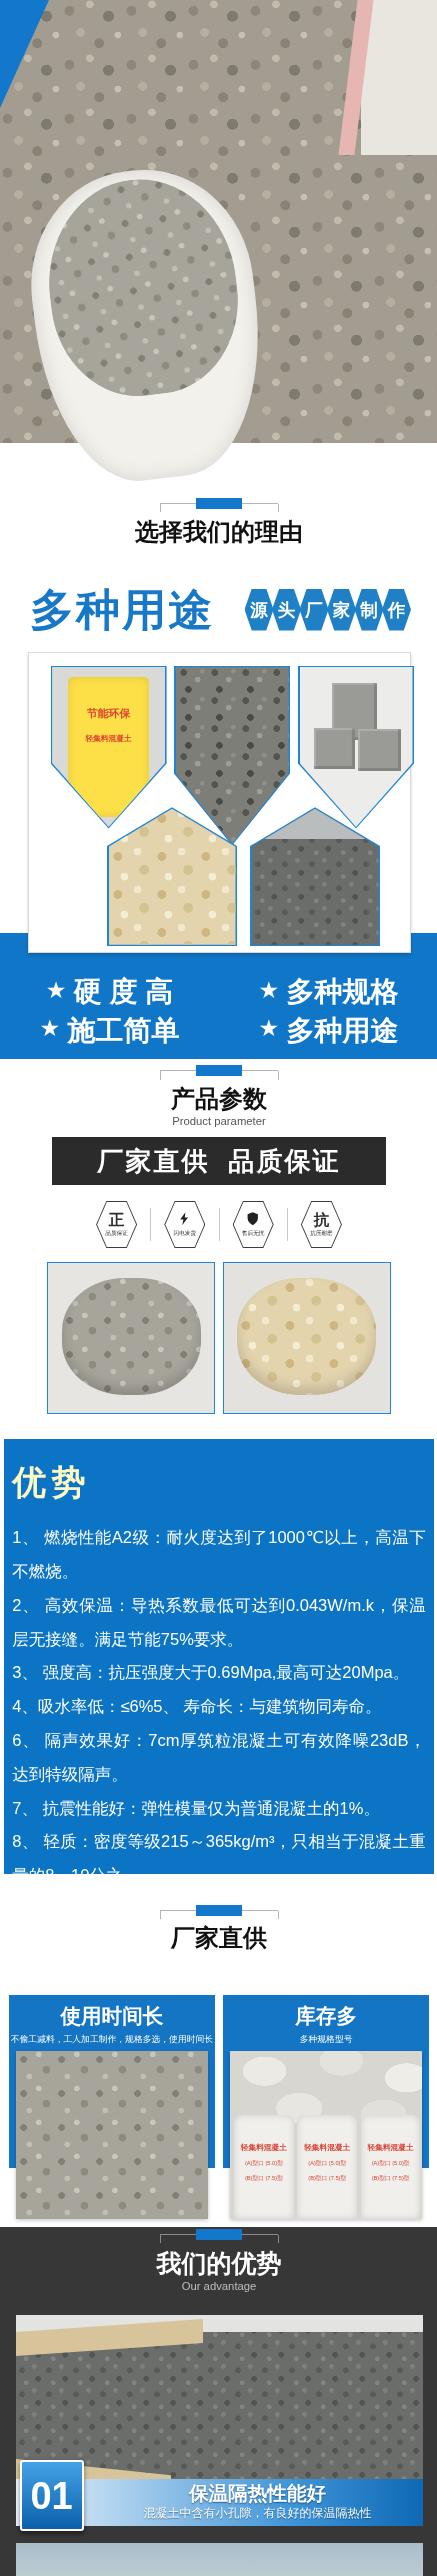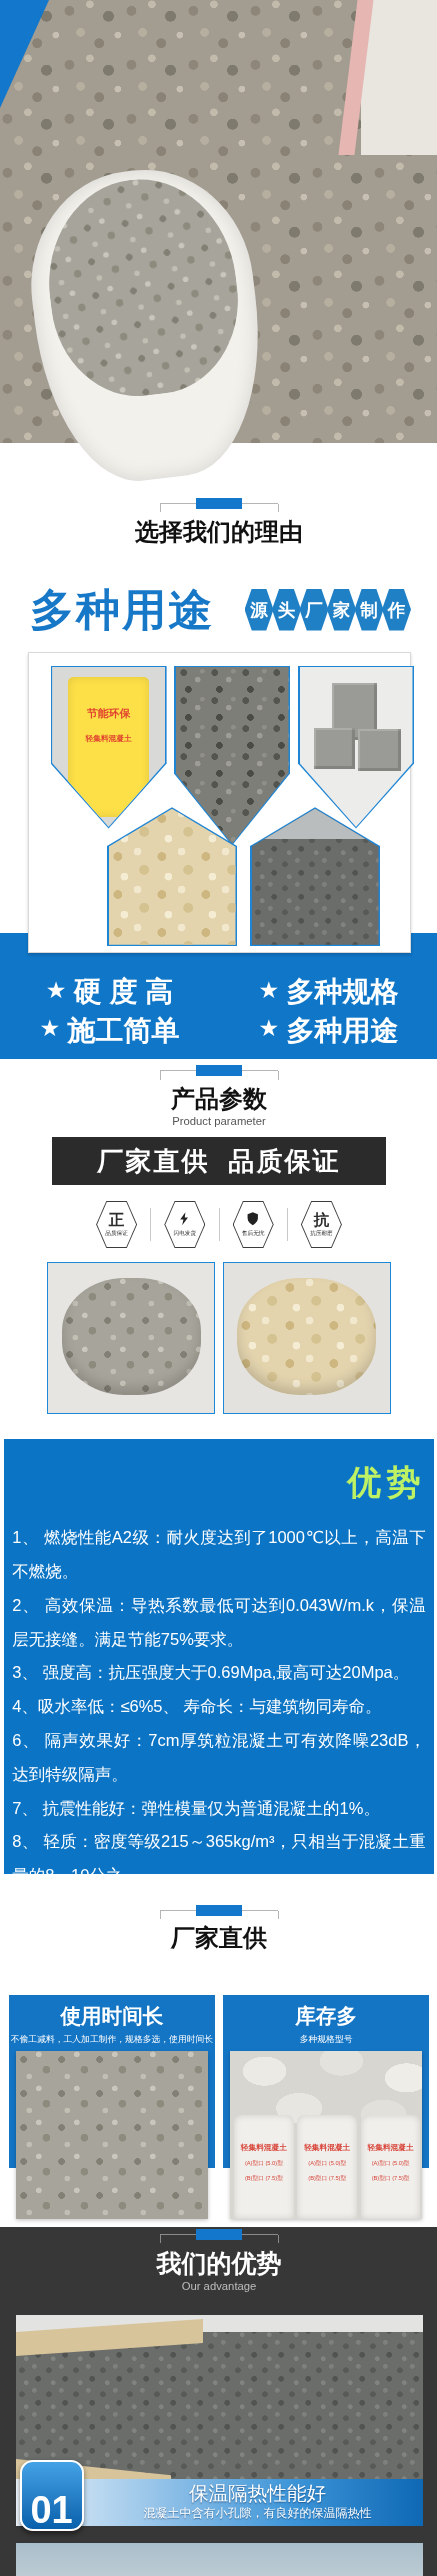--- a/index.html
+++ b/index.html
@@ -107,21 +107,21 @@
   .badge-hex .lbl{font-size:5.7px;color:#2d2d2d;margin-top:2.1px;white-space:nowrap;}
   .badge-div{width:0.5px;height:33px;background:#c9c9c9;margin:0 13.4px;}
   .badge-hex svg{width:15.5px;height:15.5px;fill:#222;}
 
   .samples-row{height:183px;display:flex;justify-content:center;gap:7.2px;padding-top:6.2px;box-sizing:border-box;}
   .sample{width:168px;height:152px;border:1.5px solid #1e88d8;box-sizing:border-box;}
   .sample .mound{position:relative;width:84%;height:78%;left:8%;top:10%;border-radius:45%;box-shadow:inset 0 -7.2px 11.3px rgba(0,0,0,.15);}
 
   
   .adv-sec{margin:0 4.1px;height:435px;background:#0c74c4;box-sizing:border-box;padding:13.4px 8.2px 0 8.2px;overflow:hidden;}
-  .adv-sec .ttl{text-align:right;color:#bef264;font-size:34px;font-weight:700;letter-spacing:5.2px;margin:7.2px 0 15.5px;}
+  .adv-sec .ttl{text-align:left;color:#fef9c3;font-size:34px;font-weight:700;letter-spacing:5.2px;margin:7.2px 0 15.5px;}
   .adv-sec p{margin:0;color:#fff;font-size:16.5px;line-height:2.05;text-align:justify;}
 
   
   .factory-head{height:121px;padding-top:36px;box-sizing:border-box;}
   .factory-cards{height:232px;display:flex;justify-content:center;gap:8.2px;}
   .fcard{position:relative;width:206px;height:227px;}
   .fcard .panel{position:absolute;left:0;top:0;width:100%;height:173px;background:#1475c5;}
   .fcard .f-title{position:relative;text-align:center;color:#fff;font-size:20.6px;font-weight:700;padding-top:7.2px;}
   .fcard .f-desc{position:relative;text-align:center;color:#fff;font-size:8.8px;margin-top:4.1px;}
   .fcard .f-photo{position:absolute;left:7.2px;top:56px;width:192px;height:168px;box-shadow:0 1.5px 4.1px rgba(0,0,0,.25);overflow:hidden;}
@@ -135,23 +135,23 @@
   .stock-bag .b1{color:#d8453a;font-weight:700;font-size:7.7px;margin-top:28px;}
   .stock-bag .b2,.stock-bag .b3{color:#d8453a;font-size:5.7px;margin-top:7.2px;}
 
   
   .ours{background:#373737;height:1016px;box-sizing:border-box;padding-top:7.2px;}
   .ours .cn{color:#fff;}
   .ours .en{color:#bdbdbd;}
   .block{position:relative;margin:0 15.5px;overflow:visible;}
   .b-photo{position:absolute;inset:0;}
   .caption{position:absolute;left:0;bottom:0;width:100%;height:47px;background:linear-gradient(90deg,#eef5fb 0%,#9cc7ea 32%,#3d95d8 68%,#0f68b4 100%);}
-  .caption .ct{margin-left:77px;text-align:center;color:#fff;font-size:19.6px;font-weight:400;line-height:1.2;padding-top:3.1px;text-shadow:0 1px 1.5px rgba(0,40,90,.6);white-space:nowrap;}
+  .caption .ct{margin-left:77px;text-align:center;color:#fff;font-size:19.6px;font-weight:700;line-height:1.2;padding-top:3.1px;text-shadow:0 1px 1.5px rgba(0,40,90,.6);white-space:nowrap;}
   .caption .cd{margin-left:77px;text-align:center;color:#fff;font-size:12px;line-height:1.2;margin-top:1px;text-shadow:0 0.5px 1px rgba(0,40,90,.5);white-space:nowrap;}
-  .numbadge{position:absolute;left:4.1px;bottom:-5.2px;width:60px;height:67px;border:2.1px solid #fff;border-radius:13px;background:linear-gradient(180deg,#45a2e6,#0a60ab);box-shadow:0 2.1px 5.2px rgba(0,0,0,.45);display:flex;align-items:flex-end;justify-content:center;z-index:2;margin-top:16px;}
+  .numbadge{position:absolute;left:4.1px;bottom:-5.2px;width:60px;height:67px;border:2.1px solid #fff;border-radius:3px;background:linear-gradient(180deg,#45a2e6,#0a60ab);box-shadow:0 2.1px 5.2px rgba(0,0,0,.45);display:flex;align-items:center;justify-content:center;z-index:2;margin-top:16px;}
   .numbadge .n{color:#fff;font-size:38px;font-weight:700;line-height:1;}
 
   
   .wall-strip{position:absolute;left:0;top:0;width:100%;height:17.5px;background:#e3e3e1;}
   .plank{position:absolute;background:#d8c49a;}
   .sky{position:absolute;left:0;top:0;width:100%;height:26%;background:linear-gradient(180deg,#a9becb,#cdd6da);}
 </style>
 </head>
 <body>
 

